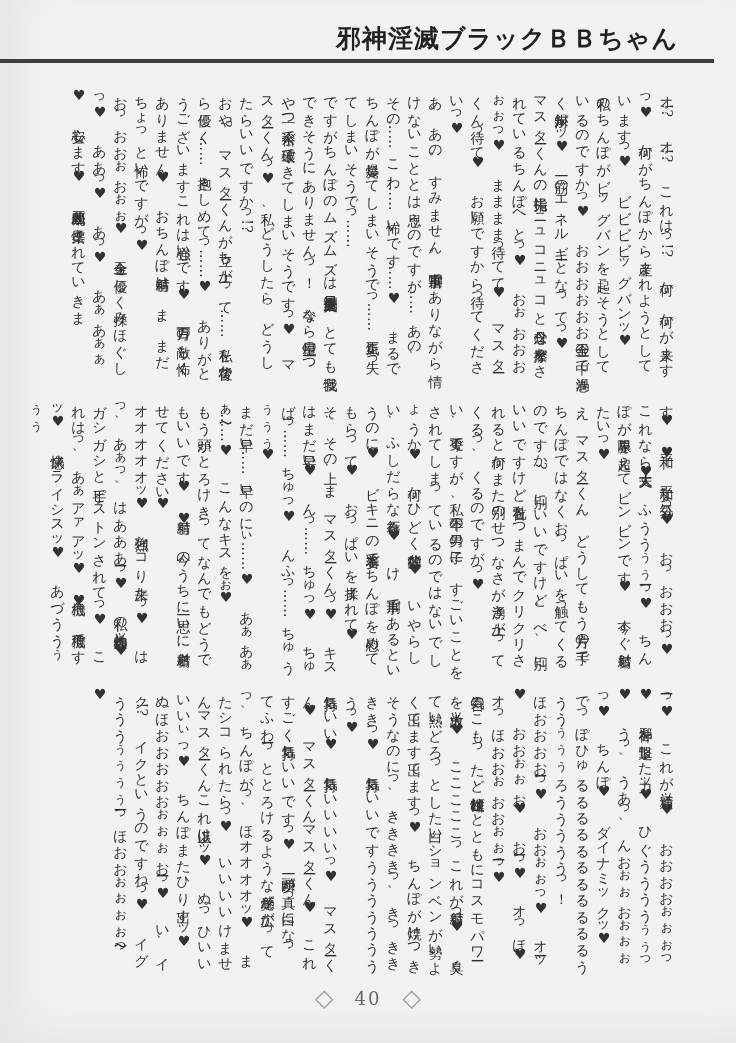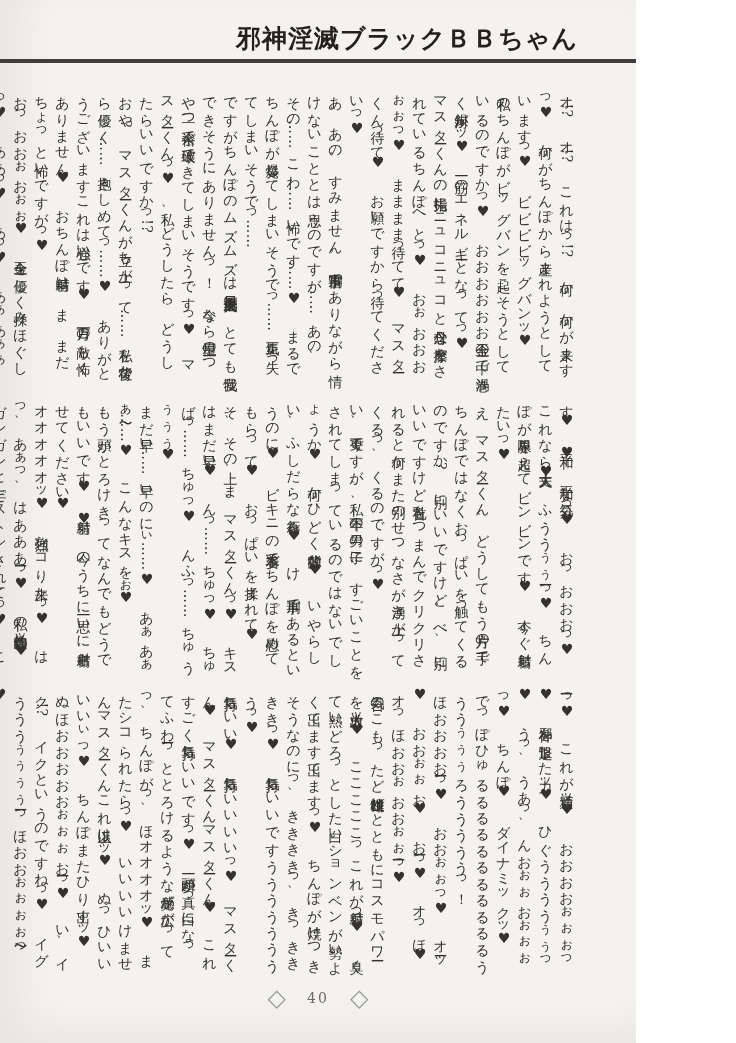--- a/index.html
+++ b/index.html
@@ -1,18 +1,18 @@
 <!DOCTYPE html>
 <html lang="ja"><head>
 <meta charset="utf-8">
 <style>
   html,body{margin:0;padding:0;}
   .page{
     position:relative;
-    width:636px;height:1043px;
+    width:736px;height:1043px;
     background:#f3f2ef;
     box-shadow:inset 22px -14px 40px rgba(0,0,0,0.05);
     overflow:hidden;
     font-family:"DejaVu Serif","Liberation Serif",serif;
     color:#2e2d2b;
   }
   .title{
     position:absolute;top:22px;right:58px;
     font-size:25px;font-weight:600;letter-spacing:1px;
     color:#222120;white-space:nowrap;
@@ -42,21 +42,21 @@
     position:absolute;left:0;right:0;top:984px;
     text-align:center;color:#8a8a88;
   }
   .footer .diamond{
     display:inline-block;
     font-size:24px;color:#9a9a98;
     vertical-align:middle;margin:0 16px;
   }
   .footer .pageno{
     display:inline-block;
-    font-size:14px;color:#6b6a68;
+    font-size:18px;color:#6b6a68;
     vertical-align:middle;letter-spacing:2px;
   }
 </style>
 </head>
 <body>
 
 <div class="page">
 
   <div class="title">邪神淫滅ブラックＢＢちゃん</div>
 

